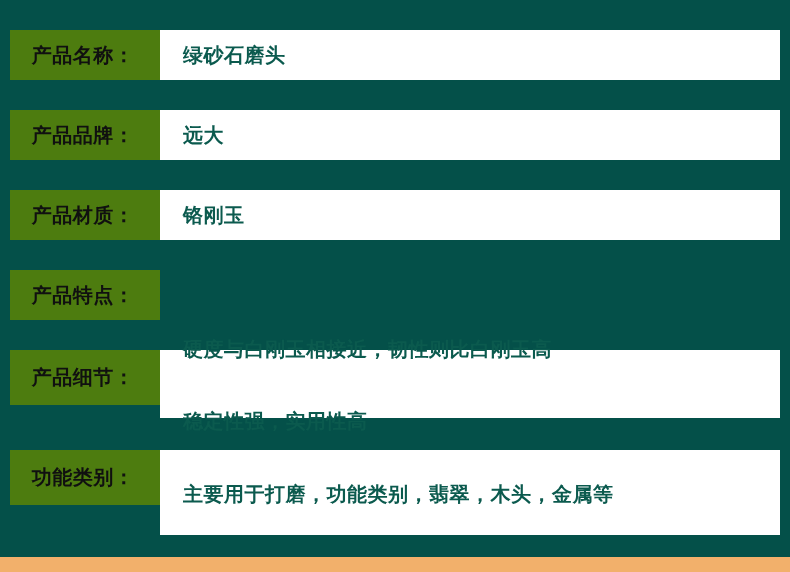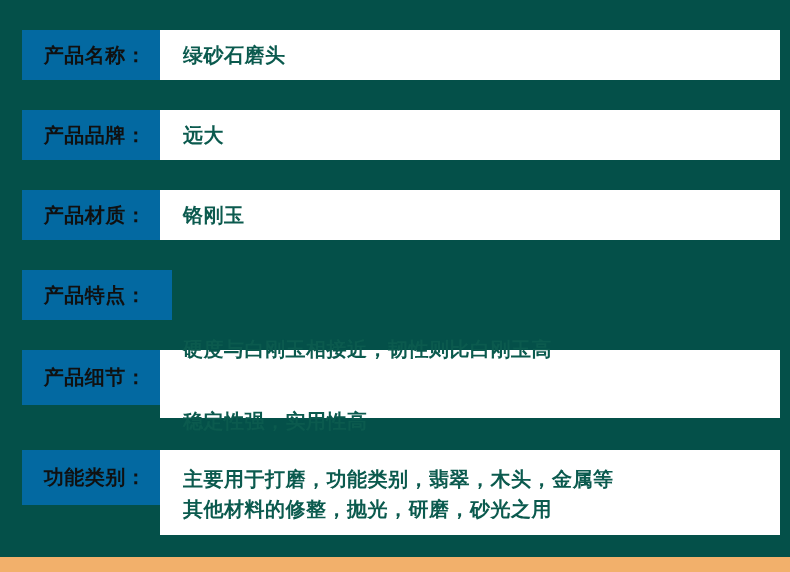--- a/index.html
+++ b/index.html
@@ -25,24 +25,24 @@
   }
 
   .spec-row {
     position: absolute;
     left: 10px;
     width: 770px;
   }
 
   .spec-label {
     position: absolute;
-    left: 12px;
+    left: 0;
     top: 0;
     width: 150px;
-    background: #0369a1;
+    background: #4d7c0f;
     color: #101010;
     font-size: 20px;
     font-weight: bold;
     letter-spacing: 0.5px;
     display: flex;
     align-items: center;
     justify-content: center;
     box-sizing: border-box;
     padding-right: 4px;
   }
@@ -121,19 +121,18 @@
     <div class="spec-value" style="height:68px;gap:42px;">
       <div class="line">硬度与白刚玉相接近，韧性则比白刚玉高</div>
       <div class="line">稳定性强，实用性高</div>
     </div>
   </div>
 
   <div class="spec-row row-double" style="top:450px; height:73px;">
     <div class="spec-label">功能类别：</div>
     <div class="spec-value" style="height:85px;">
       <div class="line">主要用于打磨，功能类别，翡翠，木头，金属等</div>
-      <div class="line">其他材料的修整，抛光，研磨，砂光之用</div>
     </div>
   </div>
 
   <div id="bottom-accent-bar"></div>
 
 </div>
 
 </body></html>

